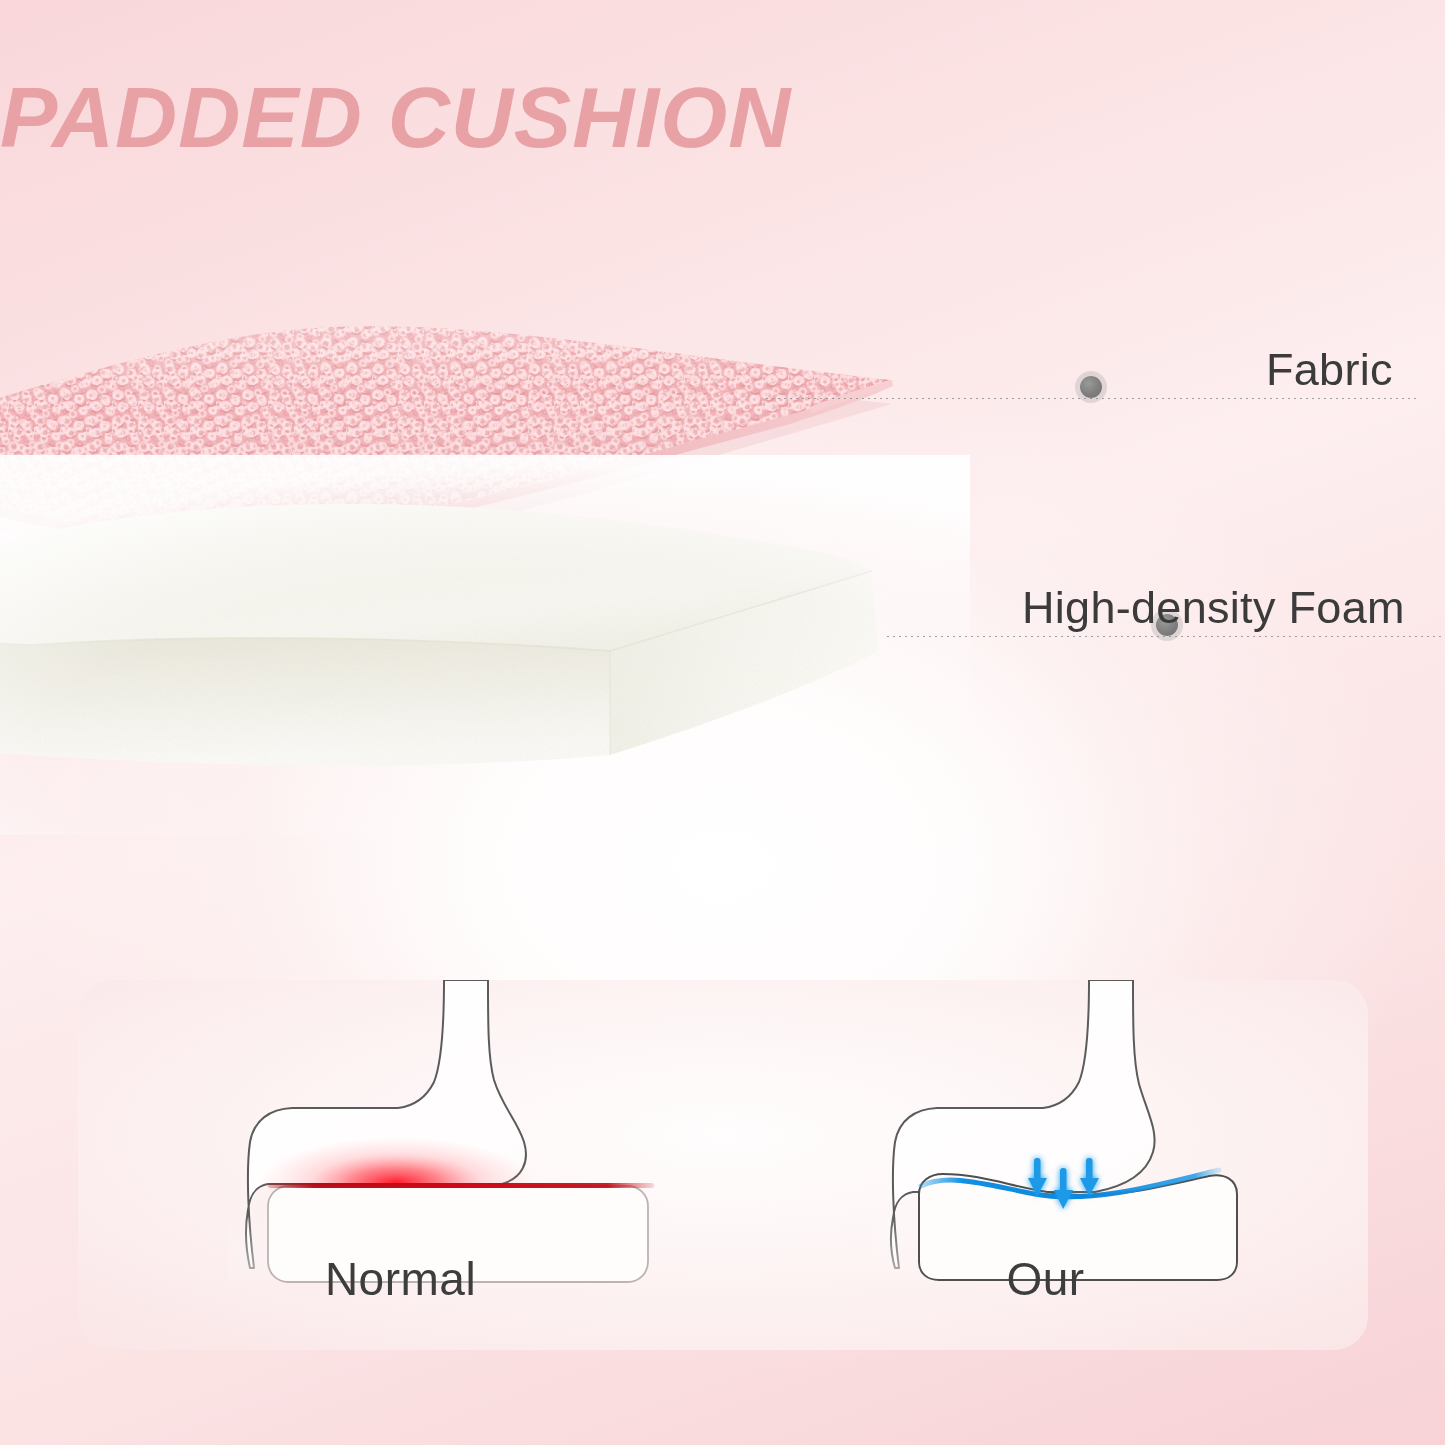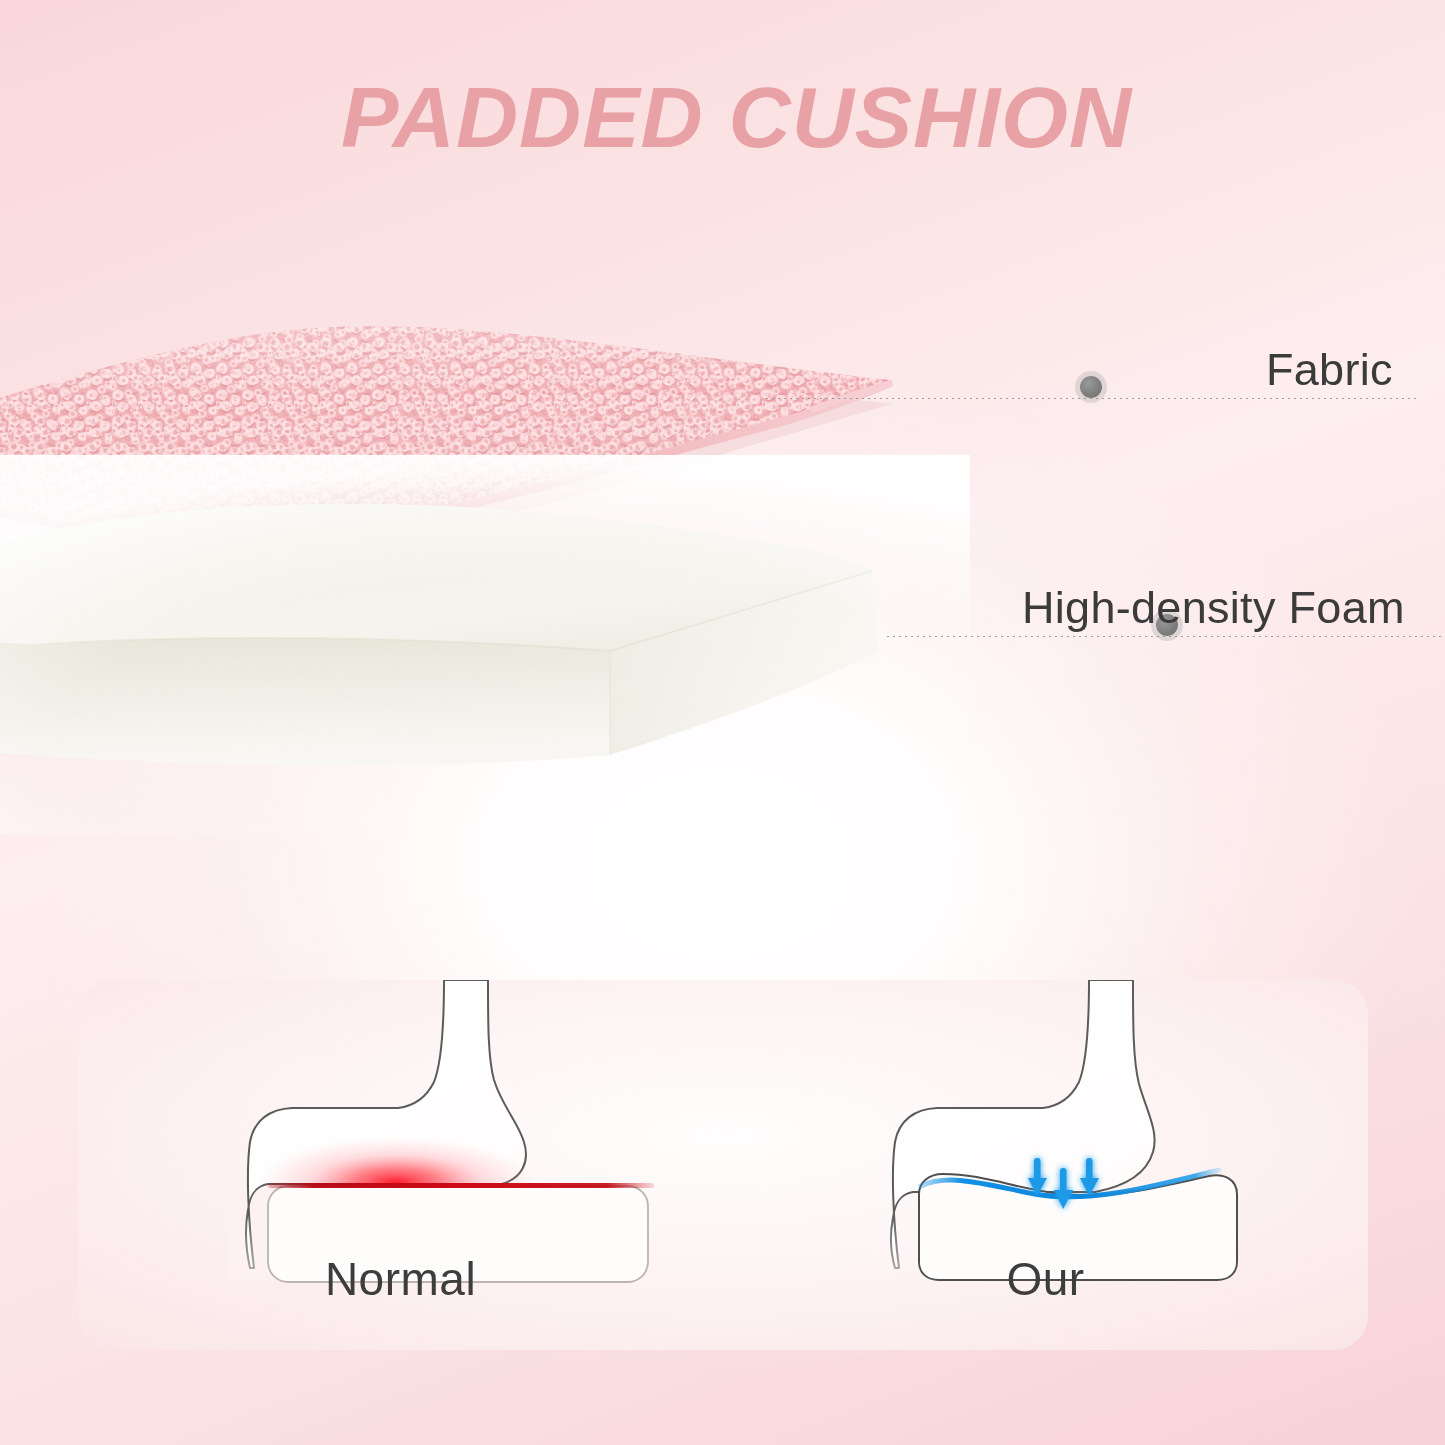--- a/index.html
+++ b/index.html
@@ -16,29 +16,28 @@
     background:
       radial-gradient(ellipse 62% 45% at 50% 60%, rgba(255,255,255,1) 0%, rgba(255,253,253,0.96) 28%, rgba(253,242,242,0.55) 55%, rgba(250,226,228,0.0) 78%),
       linear-gradient(160deg, #f9d7da 0%, #fbe2e3 22%, #fdeeef 45%, #fbe3e4 72%, #f7d2d6 100%);
     overflow:hidden;
   }
 
   
   #title {
     position:absolute;
     top:74px; left:0; right:0;
-    text-align:center;
+    text-align:left;
     font-size:86px;
     font-weight:bold;
     font-style:italic;
     letter-spacing:1px;
     color:#e8a1a5;
     line-height:1;
     user-select:none;
-    padding-left:28px;
   }
 
   
   #fabric-layer {
     position:absolute;
     left:-70px; top:285px;
     width:1010px; height:250px;
     pointer-events:none;
   }
   #fabric-layer svg { display:block; width:100%; height:100%; overflow:visible; }

